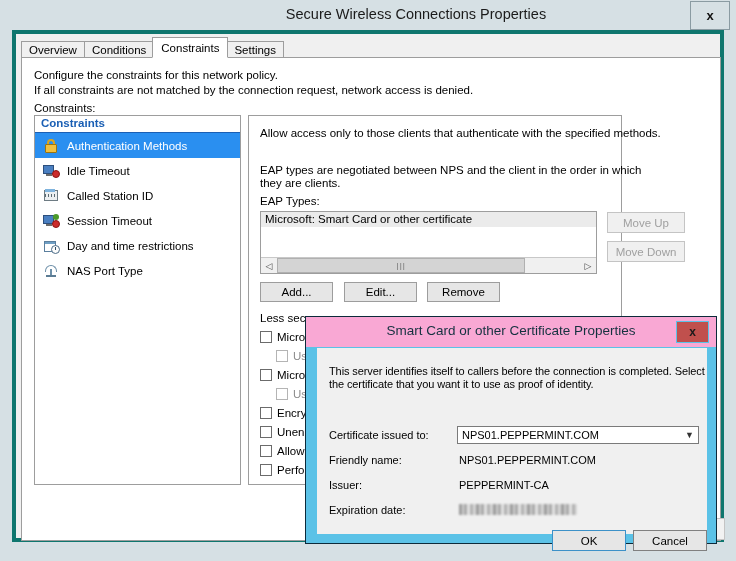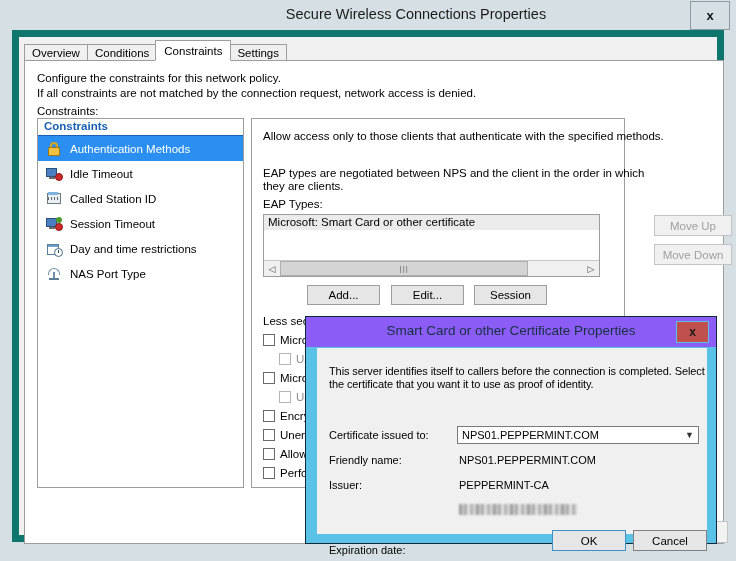--- a/index.html
+++ b/index.html
@@ -53,21 +53,21 @@
     align-items: center;
     justify-content: center;
     cursor: pointer;
   }
 
   #props-body {
     position: absolute;
     left: 12px; top: 30px;
     width: 712px; height: 512px;
     background: #f0f0f0;
-    border: 7px solid #0f766e;
+    border: 4px solid #0f766e;
     box-sizing: border-box;
   }
 
   
   #tabstrip {
     position: absolute;
     left: 5px; top: 4px;
     height: 20px;
     display: flex;
     align-items: flex-end;
@@ -233,21 +233,20 @@
     background: #e6e6e6;
     border: 1px solid #9d9d9d;
     font-size: 11.5px;
     color: #000;
     display: flex;
     align-items: center;
     justify-content: center;
     box-sizing: border-box;
     cursor: pointer;
     font-family: "Liberation Sans", sans-serif;
-    margin-left: 44px;
   }
   .btn.disabled { color: #a0a0a0; background: #f0f0f0; border-color: #c4c4c4; }
 
   #btn-moveup   { position: absolute; left: 358px; top: 96px;  width: 78px; height: 21px; }
   #btn-movedown { position: absolute; left: 358px; top: 125px; width: 78px; height: 21px; }
   #btn-add      { position: absolute; left: 11px;  top: 166px; width: 73px; height: 20px; }
   #btn-edit     { position: absolute; left: 95px;  top: 166px; width: 73px; height: 20px; }
   #btn-remove   { position: absolute; left: 178px; top: 166px; width: 73px; height: 20px; }
 
   #less-secure-label {
@@ -296,21 +295,21 @@
     width: 412px; height: 228px;
     background: #5bc2e7;
     border: 1px solid #0c2a3a;
     box-sizing: border-box;
     z-index: 50;
   }
   #modal-titlebar {
     position: absolute;
     left: 0; top: 0;
     width: 100%; height: 30px;
-    background: #8b5cf6;
+    background: #f9a8d4;
   }
   #modal-title {
     position: absolute;
     left: 0; top: 6px;
     width: 100%;
     text-align: center;
     font-size: 13.5px;
     color: #14313f;
   }
   #modal-close {
@@ -606,21 +605,21 @@
               <div id="sb-thumb">|||</div>
             </div>
             <div class="sb-arrow">▷</div>
           </div>
         </div>
 
         <div id="btn-moveup" class="btn disabled">Move Up</div>
         <div id="btn-movedown" class="btn disabled">Move Down</div>
         <div id="btn-add" class="btn">Add...</div>
         <div id="btn-edit" class="btn">Edit...</div>
-        <div id="btn-remove" class="btn">Session</div>
+        <div id="btn-remove" class="btn">Remove</div>
 
         <div id="less-secure-label">Less secur</div>
 
         <div class="cb-row" style="top:215px;">
           <span class="cb-box"></span>
           <span>Microso</span>
         </div>
         <div class="cb-row indented" style="top:234px;">
           <span class="cb-box"></span>
           <span>User</span>
@@ -679,20 +678,20 @@
       <span id="cert-combo-text">NPS01.PEPPERMINT.COM</span>
       <span id="cert-combo-arrow">▼</span>
     </div>
 
     <div class="field-label" style="top:106px;">Friendly name:</div>
     <div class="field-value" style="top:106px;">NPS01.PEPPERMINT.COM</div>
 
     <div class="field-label" style="top:131px;">Issuer:</div>
     <div class="field-value" style="top:131px;">PEPPERMINT-CA</div>
 
-    <div class="field-label" style="top:156px;margin-top:40px;">Expiration date:</div>
+    <div class="field-label" style="top:156px;">Expiration date:</div>
     <div id="expiry-redacted"></div>
 
     <div id="modal-ok">OK</div>
     <div id="modal-cancel">Cancel</div>
 
   </div>
 </div>
 
 </body></html>

